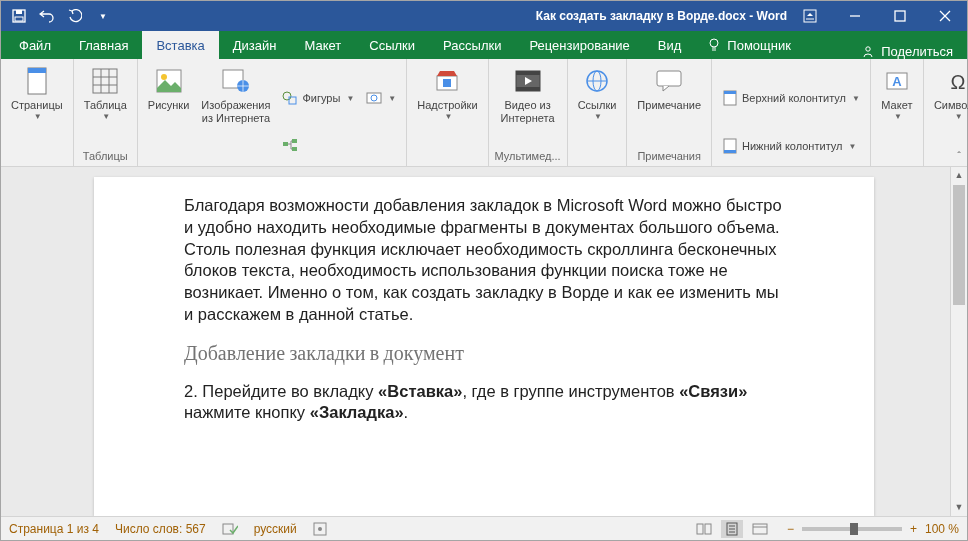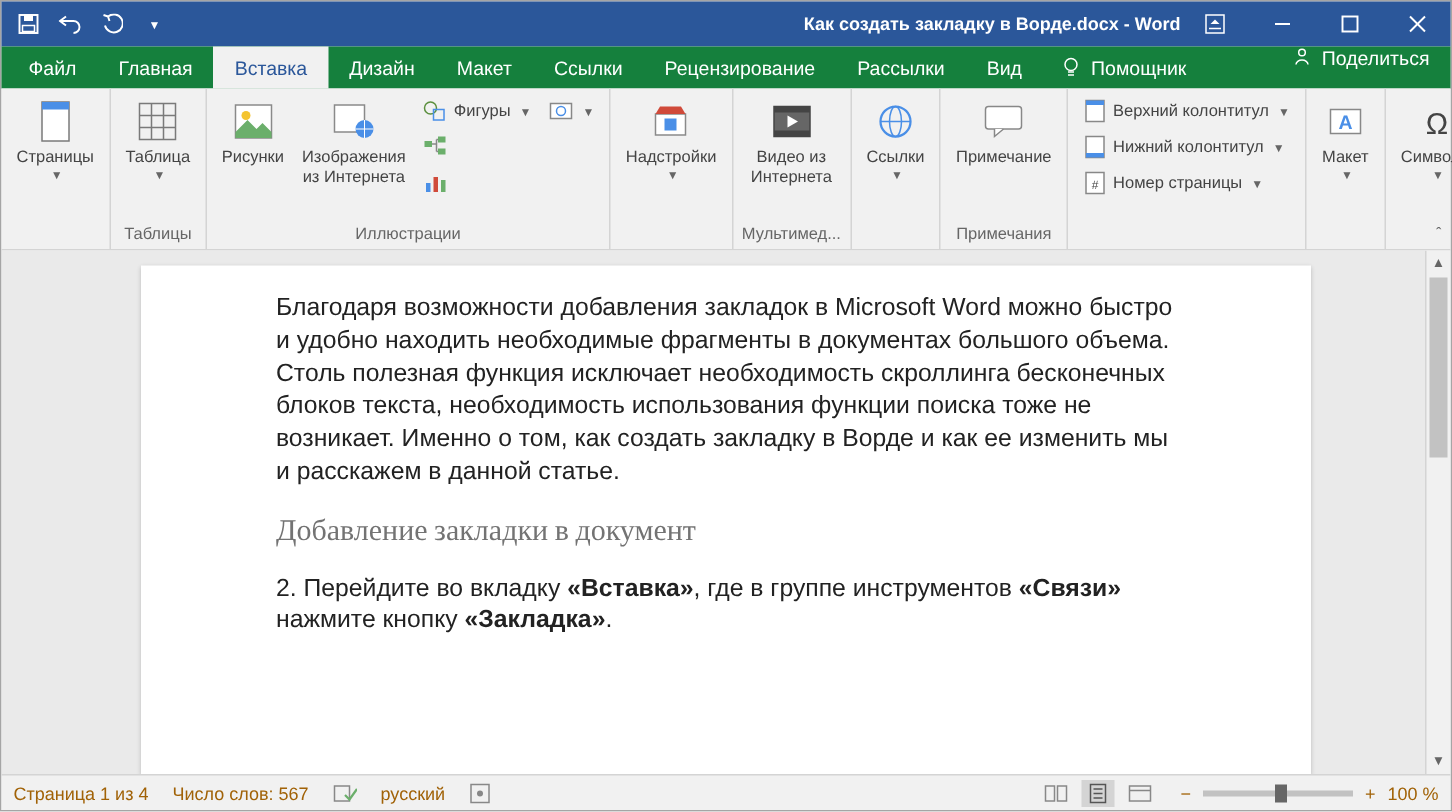--- a/index.html
+++ b/index.html
@@ -10,28 +10,28 @@
 .titlebar .qat span { width: 20px; height: 20px; display: inline-flex; align-items: center; justify-content: center; }
 .titlebar .title { flex: 1; text-align: right; font-weight: bold; }
 .titlebar .win-ctrl { display: flex; }
 .titlebar .win-ctrl span { width: 45px; height: 30px; display: inline-flex; align-items: center; justify-content: center; }
 .tabs { height: 28px; background: #15803d; display: flex; align-items: stretch; color: #fff; font-size: 13px; padding-left: 4px; }
 .tabs .tab { padding: 0 14px; display: flex; align-items: center; cursor: pointer; }
 .tabs .tab.file { }
 .tabs .tab.active { background: #F1F1F1; color: #2B579A; }
 .tabs .helper { display: flex; align-items: center; gap: 6px; padding: 0 12px; }
 .tabs .spacer { flex: 1; }
-.tabs .share { display: flex; align-items: flex-start; gap: 6px; padding: 0 14px; }
+.tabs .share { display: flex; align-items: flex-end; gap: 6px; padding: 0 14px; }
 .ribbon { background: #F1F1F1; border-bottom: 1px solid #d4d4d4; height: 108px; display: flex; align-items: stretch; font-size: 11px; color: #444; position: relative; }
 .ribbon .group { border-right: 1px solid #d4d4d4; display: flex; flex-direction: column; padding: 4px 6px 2px; }
 .ribbon .group .ctrls { flex: 1; display: flex; align-items: flex-start; gap: 4px; }
 .ribbon .group .ctrls .big { display: flex; flex-direction: column; align-items: center; justify-content: flex-start; width: auto; padding: 2px 4px; text-align: center; line-height: 1.15; cursor: pointer; }
 .ribbon .group .ctrls .big .ico { width: 32px; height: 32px; display: flex; align-items: center; justify-content: center; margin-bottom: 2px; }
 .ribbon .group .ctrls .stack { display: flex; flex-direction: column; gap: 2px; }
-.ribbon .group .ctrls .small { display: flex; align-items: center; height: 22px; padding: 0 4px; gap: 4px; cursor: pointer; white-space: nowrap; }
+.ribbon .group .ctrls .small { display: flex; align-items: center; height: 22px; padding: 0 4px; gap: 4px; cursor: pointer; white-space: nowrap; margin-top: 24px; }
 .ribbon .group .ctrls .small .ico { width: 16px; height: 16px; display: flex; align-items: center; justify-content: center; }
 .ribbon .group .gname { text-align: center; color: #666; font-size: 11px; padding: 2px 0; }
 .ribbon .collapse { position: absolute; right: 6px; bottom: 4px; font-size: 11px; color: #666; cursor: pointer; }
 .docarea { flex: 1; background: #eaeaea; overflow: hidden; display: flex; position: relative; }
 .docarea .page { margin: 10px auto 0; background: #fff; width: 780px; padding: 18px 90px 10px 90px; box-shadow: 0 1px 3px rgba(0,0,0,0.2); font-family: Cambria, Georgia, serif; color: #222; }
 .docarea .page p.body { font-size: 16.5px; line-height: 1.32; margin-bottom: 16px; font-family: Arial, Helvetica, sans-serif; }
 .docarea .page h2.h { font-size: 20px; font-weight: 400; color: #737373; margin: 10px 0 16px; font-family: Cambria, Georgia, serif; }
 .docarea .page p.step { font-size: 16.5px; line-height: 1.32; margin-bottom: 16px; font-family: Arial, Helvetica, sans-serif; }
 .hlbox { display: inline; border: 2px solid #D04A3A; border-radius: 10px; padding: 1px 6px; }
 .strike { text-decoration: line-through; }
@@ -106,22 +106,22 @@
     </div>
   </div>
 
   <div class="tabs">
     <div class="tab file">Файл</div>
     <div class="tab">Главная</div>
     <div class="tab active">Вставка</div>
     <div class="tab">Дизайн</div>
     <div class="tab">Макет</div>
     <div class="tab">Ссылки</div>
+    <div class="tab">Рассылки</div>
     <div class="tab">Рецензирование</div>
-    <div class="tab">Рассылки</div>
     <div class="tab">Вид</div>
     <div class="helper">
       <svg width="14" height="14" viewBox="0 0 14 14">
           <circle cx="7" cy="5" r="4" fill="none" stroke="#fff"></circle>
           <line x1="5" y1="10" x2="9" y2="10" stroke="#fff"></line>
           <line x1="5" y1="12" x2="9" y2="12" stroke="#fff"></line>
         </svg>
       <span>Помощник</span>
     </div>
     <div class="spacer"></div>

